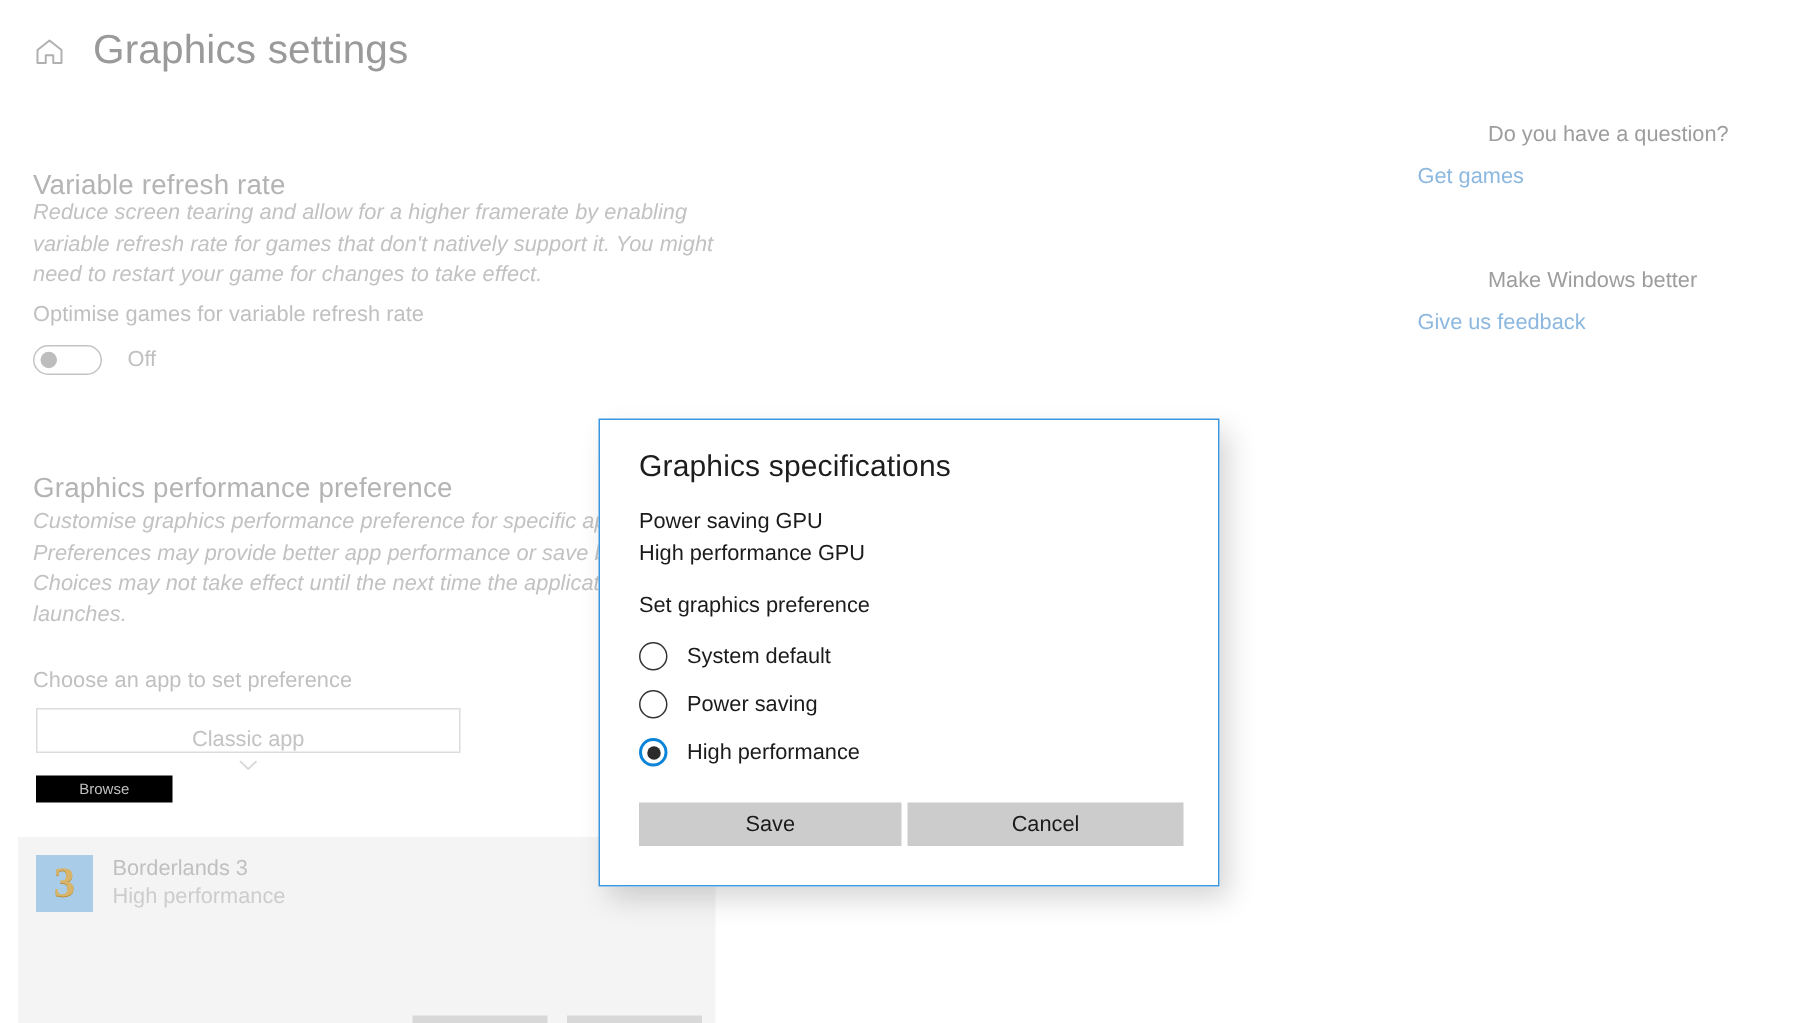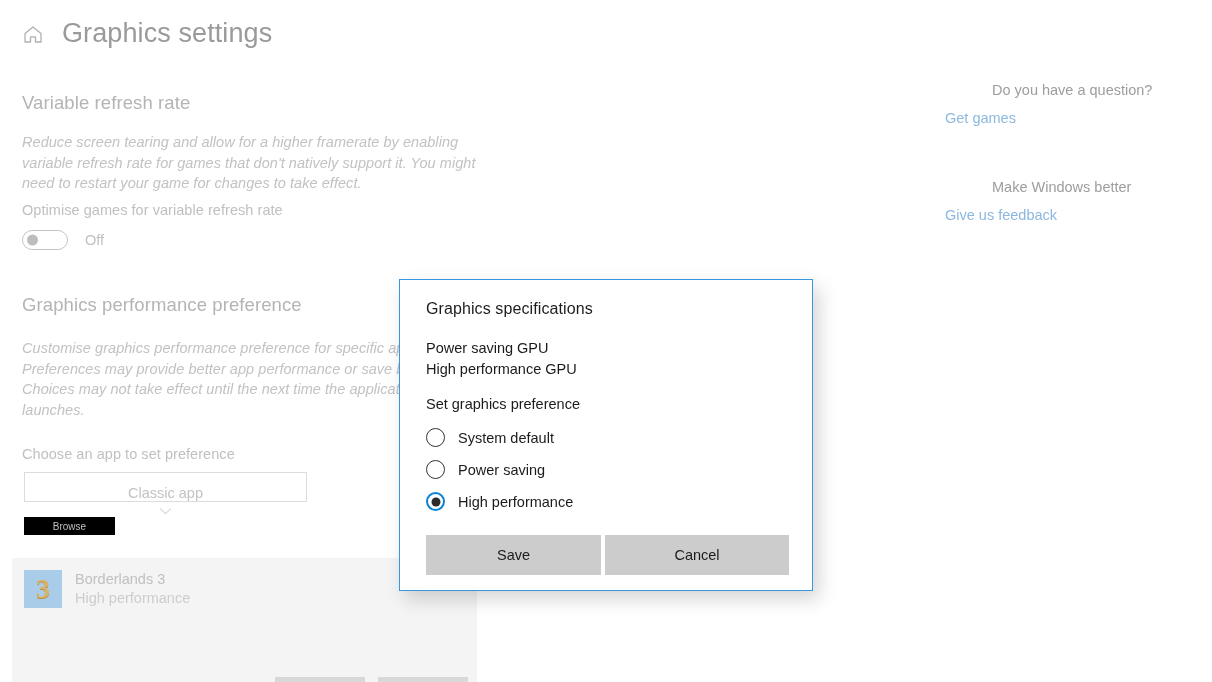--- a/index.html
+++ b/index.html
@@ -36,20 +36,21 @@
     line-height: 1;
   }
 
   .section-head {
     position: absolute;
     font-size: 18.5px;
     font-weight: 400;
     color: #b4b4b4;
     letter-spacing: 0.1px;
     white-space: nowrap;
+    margin-top: 20px;
   }
   .body-text {
     position: absolute;
     font-size: 14.5px;
     font-weight: 400;
     color: #c2c2c2;
     line-height: 20.5px;
     letter-spacing: 0.05px;
     font-style: italic;
   }
@@ -191,21 +192,21 @@
   .dialog {
     position: absolute;
     left: 399px; top: 279px;
     width: 414px; height: 312px;
     background: #ffffff;
     border: 1.5px solid #3a96dd;
   }
   .dlg-title {
     position: absolute;
     left: 26px; top: 20px;
-    font-size: 16px;
+    font-size: 20px;
     font-weight: 400;
     color: #1d1d1d;
     letter-spacing: .1px;
   }
   .dlg-line {
     position: absolute;
     left: 26px;
     font-size: 14.5px;
     color: #1b1b1b;
     white-space: nowrap;
@@ -245,21 +246,21 @@
     background: #2b2b2b;
   }
   .radio-label {
     font-size: 14.5px;
     color: #1b1b1b;
     white-space: nowrap;
   }
   .dlg-btn {
     position: absolute;
     top: 255px;
-    height: 40px;
+    height: 29px;
     background: #cccccc;
     border: none;
     font-family: "Liberation Sans", sans-serif;
     font-size: 14.5px;
     color: #1b1b1b;
     cursor: default;
   }
 </style>
 </head>
 <body>

